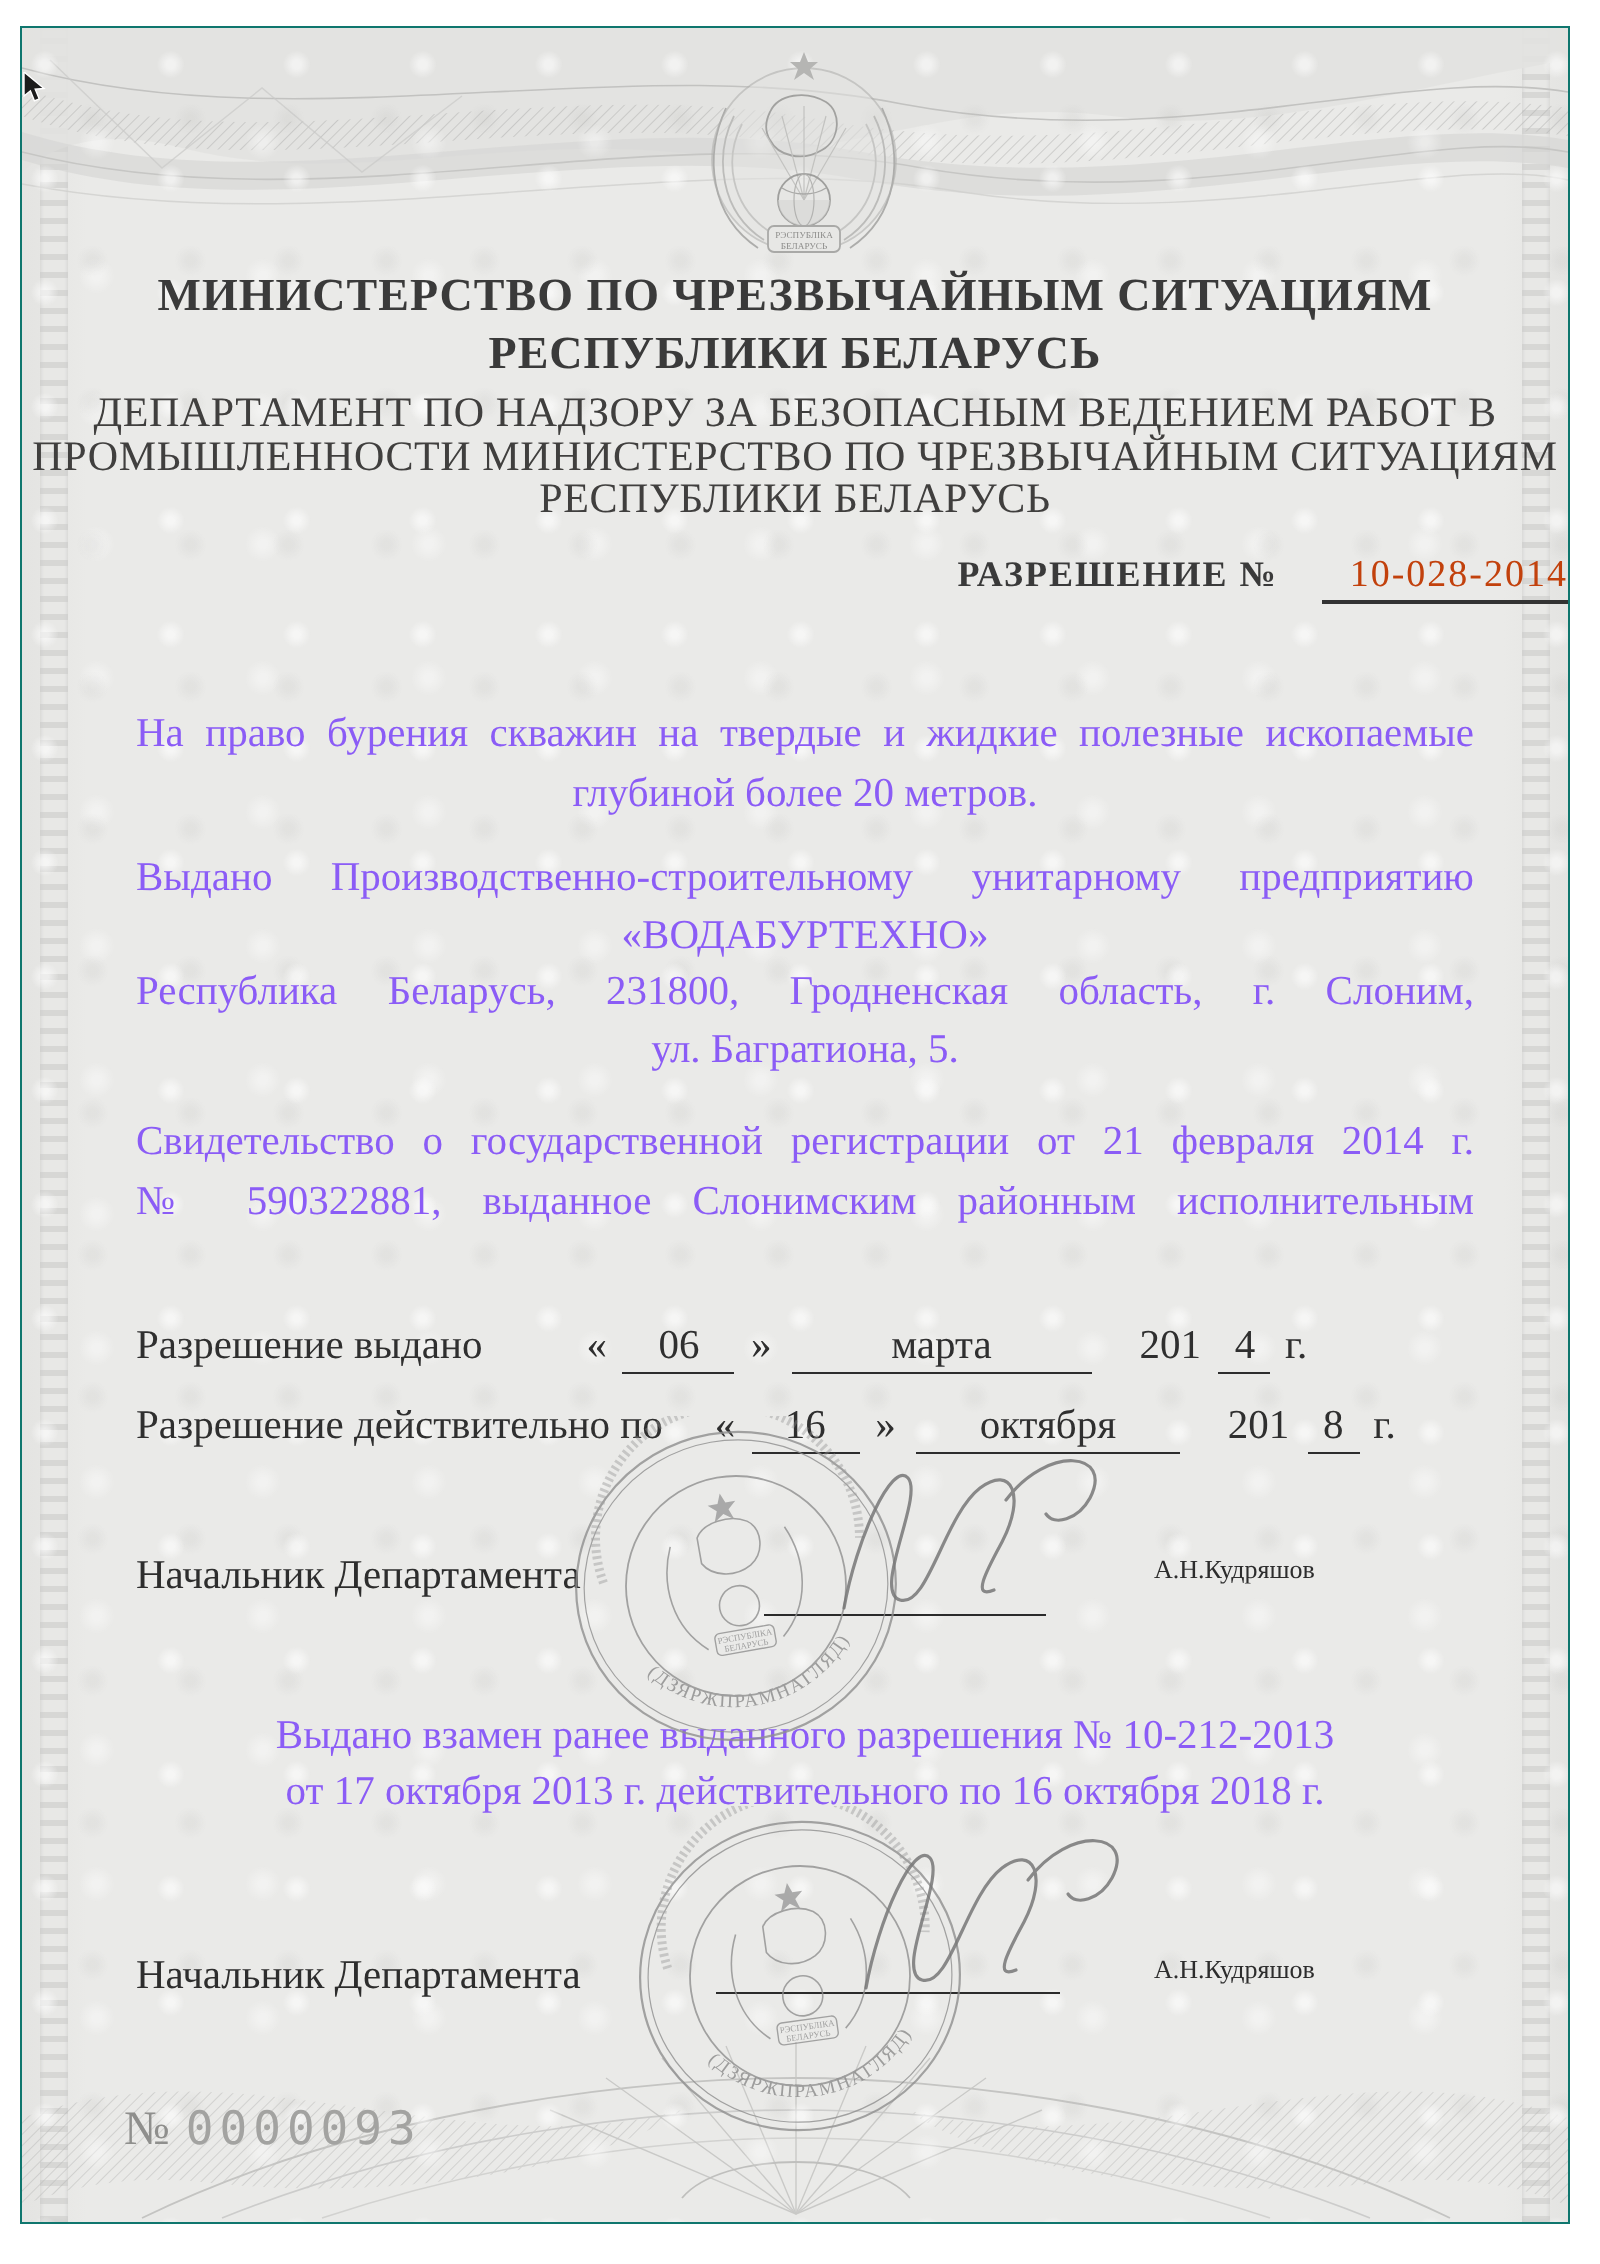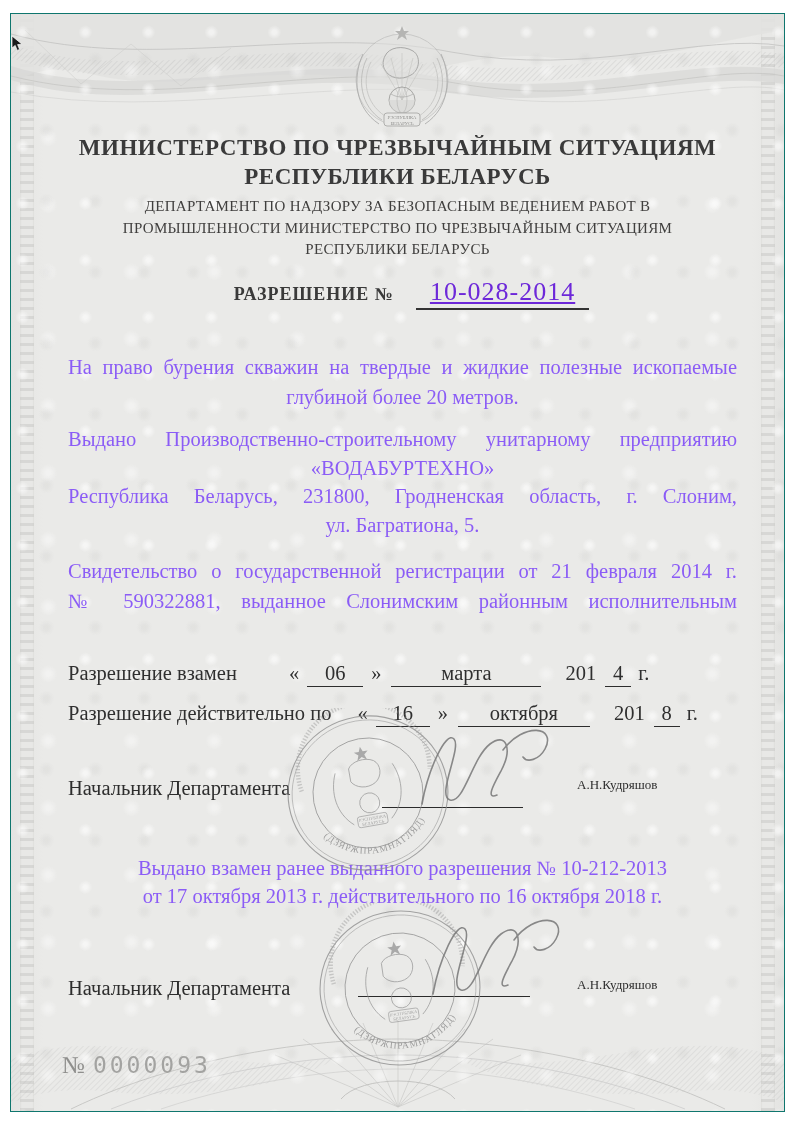--- a/index.html
+++ b/index.html
@@ -33,30 +33,30 @@
     background:linear-gradient(90deg,#e2e2e0, #eaeae8 70%);opacity:.8;
   }
   .sideband.right{right:0;transform:scaleX(-1);}
   .content{position:absolute;z-index:2;}
   .center{text-align:center;width:100%;}
   .ministry{
     top:119px;left:0;font-weight:bold;font-size:23px;line-height:29px;
     color:#3a3a3a;letter-spacing:.5px;
   }
   .department{
-    top:182px;left:0;font-size:15px;line-height:21.5px;color:#403f3e;letter-spacing:.3px;text-align:center;
+    top:182px;left:0;font-size:21px;line-height:21.5px;color:#403f3e;letter-spacing:.3px;text-align:center;
   }
   .permitline{
-    top:263px;left:0;display:flex;justify-content:center;align-items:baseline;
+    top:263px;left:0;display:flex;justify-content:flex-end;align-items:baseline;
     transform:translateX(14px);width:100%;
   }
   .permit-label{font-weight:bold;font-size:18px;letter-spacing:1px;color:#3a3a3a;}
   .permit-number{
-    font-size:26px;margin-left:22px;padding:0 14px 1px 14px;
-    border-bottom:2px solid #333;color:#6d28d9;letter-spacing:1px;text-decoration:underline;
+    font-size:19px;margin-left:22px;padding:0 14px 1px 14px;
+    border-bottom:2px solid #333;color:#c2410c;letter-spacing:1px;
   }
   .para{left:57px;width:669px;font-size:20.5px;color:#8b5cf6;}
   .jline{text-align:justify;text-align-last:justify;}
   .lline{text-align:center;}
   .scope{top:338px;line-height:30px;}
   .issuedto{top:411px;line-height:28.5px;}
   .registration{top:542px;line-height:30px;}
   .dateline{
     left:57px;width:669px;font-size:20.5px;display:flex;align-items:baseline;white-space:nowrap;
   }
@@ -203,21 +203,21 @@
     <div class="jline">Республика Беларусь, 231800, Гродненская область, г. Слоним,</div>
     <div class="lline">ул. Багратиона, 5.</div>
   </div>
 
   <div class="content para registration">
     <div class="jline">Свидетельство о государственной регистрации от 21 февраля 2014 г.</div>
     <div class="jline">№ 590322881, выданное Слонимским районным исполнительным</div>
   </div>
 
   <div class="content dateline issuedline">
-    <span>Разрешение взамен</span>
+    <span>Разрешение выдано</span>
     <span class="gap1"></span>
     <span>«</span>
     <span class="u day">06</span>
     <span>»</span>
     <span class="u month">марта</span>
     <span class="yprefix">201</span>
     <span class="u ydigit">4</span>
     <span>г.</span>
   </div>
 

